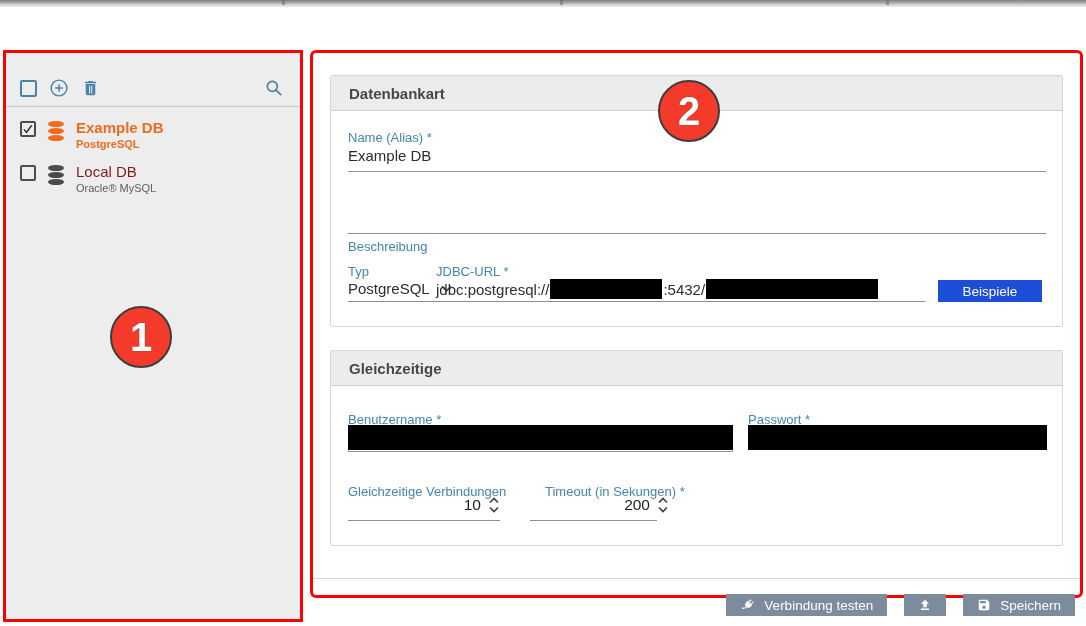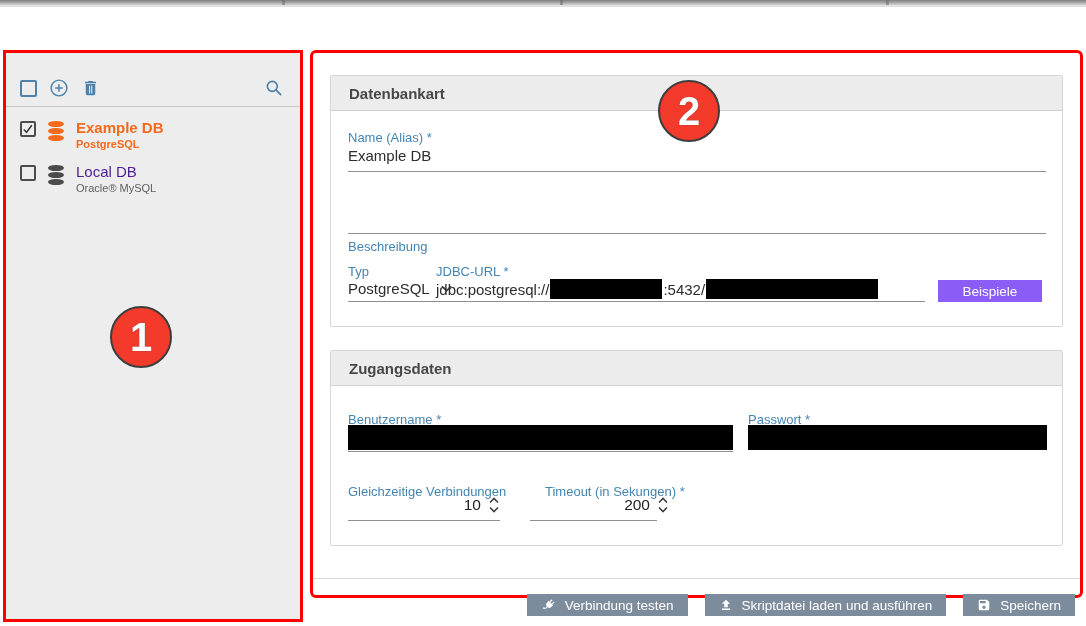--- a/index.html
+++ b/index.html
@@ -33,39 +33,39 @@
   .sb-search { margin-left:auto; }
 
   .db-list { position:absolute; left:0; right:0; top:60px; }
   .db-item { display:flex; align-items:flex-start; padding:6px 6px 6px 14px; gap:10px; cursor:default; }
   .db-item .cbx-l { width:16px; height:16px; border:2px solid #4c4c4c; border-radius:2px; margin-top:2px;
     display:flex; align-items:center; justify-content:center; flex:0 0 auto; }
   .db-item .db-ico { margin-top:1px; flex:0 0 auto; }
   .db-title { font-size:15px; line-height:17px; }
   .db-sub { font-size:11px; line-height:13px; margin-top:2px; }
   .item-selected .db-title, .item-selected .db-sub { color:#f26a1e; font-weight:bold; }
-  .item-plain .db-title { color:#4c1d95; }
+  .item-plain .db-title { color:#7f1d1d; }
   .item-plain .db-sub { color:#5e5e5e; }
 
   
   .card { position:absolute; left:17px; width:733px; background:#fff; border:1px solid #d6d6d6; border-radius:2px; }
   .card-1 { top:22px; height:252px; }
   .card-2 { top:297px; height:196px; }
   .card-header { height:35px; background:#ececec; border-bottom:1px solid #d0d0d0; display:flex; align-items:center;
     padding-left:18px; font-size:15px; font-weight:bold; color:#474747; }
 
   .f-label { position:absolute; font-size:13px; color:#4585b0; white-space:nowrap; }
   .f-value { position:absolute; font-size:15px; color:#2d2d2d; white-space:nowrap; }
   .u-line  { position:absolute; border-bottom:1px solid #8f8f8f; height:0; }
   .redact  { background:#000; }
 
   .jdbc-row { position:absolute; left:105px; top:203px; display:flex; align-items:center; }
   .jdbc-row .redact { height:20px; margin:0 1px; }
 
-  .btn-sm { position:absolute; background:#8b5cf6; color:#fff; font-size:13.5px; display:flex;
+  .btn-sm { position:absolute; background:#1d4ed8; color:#fff; font-size:13.5px; display:flex;
     align-items:center; justify-content:center; cursor:default; }
 
   .sel-row { position:absolute; display:flex; align-items:center; gap:10px; }
 
   .num-ctl { position:absolute; display:flex; align-items:center; justify-content:flex-end; gap:7px; }
   .num-val { font-size:15.5px; color:#222; }
 
   
   .footer-divider { position:absolute; left:0; right:0; top:525px; border-top:1px solid #d9d9d9; }
   .footer { position:absolute; right:5px; top:541px; display:flex; gap:17px; }
@@ -171,21 +171,21 @@
         <span class="redact" style="width:112px;"></span>
         <span class="f-value" style="position:static;text-align:right;">:5432/</span>
         <span class="redact" style="width:172px;"></span>
       </div>
       <div class="u-line" style="left:105px; top:225px; width:489px;"></div>
 
       <div class="btn-sm" style="left:607px; top:204px; width:104px; height:22px;">Beispiele</div>
     </div>
 
     <div class="card card-2">
-      <div class="card-header">Zugangsdaten</div>
+      <div class="card-header">Gleichzeitige</div>
 
       <div class="f-label" style="left:17px; top:61px;">Benutzername *</div>
       <div class="redact" style="position:absolute; left:17px; top:74px; width:385px; height:25px;"></div>
       <div class="u-line" style="left:17px; top:100px; width:385px;"></div>
 
       <div class="f-label" style="left:417px; top:61px;">Passwort *</div>
       <div class="redact" style="position:absolute; left:417px; top:74px; width:299px; height:25px;"></div>
 
       <div class="f-label" style="left:17px; top:133px;">Gleichzeitige Verbindungen</div>
       <div class="num-ctl" style="left:17px; top:145px; width:152px;">
@@ -220,21 +220,20 @@
             <rect x="11" y="14" width="2" height="4.5"></rect>
             <path d="M12 18.5c0 2-1.5 3-3.5 3v-1.8c1 0 1.7-.4 1.7-1.2z"></path>
           </g>
         </svg>
         <span>Verbindung testen</span>
       </div>
       <div class="btn">
         <svg width="14" height="14" viewBox="0 0 24 24">
           <path d="M9 16h6v-6h4l-7-7-7 7h4zM5 18h14v2.5H5z" fill="#fff"></path>
         </svg>
-        <span>Skriptdatei laden und ausführen</span>
       </div>
       <div class="btn">
         <svg width="14" height="14" viewBox="0 0 24 24">
           <path d="M17 3H5a2 2 0 0 0-2 2v14a2 2 0 0 0 2 2h14a2 2 0 0 0 2-2V7l-4-4zm-5 16a3 3 0 1 1 0-6 3 3 0 0 1 0 6zm3-10H5V5h10v4z" fill="#fff"></path>
         </svg>
         <span>Speichern</span>
       </div>
     </div>
 
     <div class="badge badge-2">2</div>

